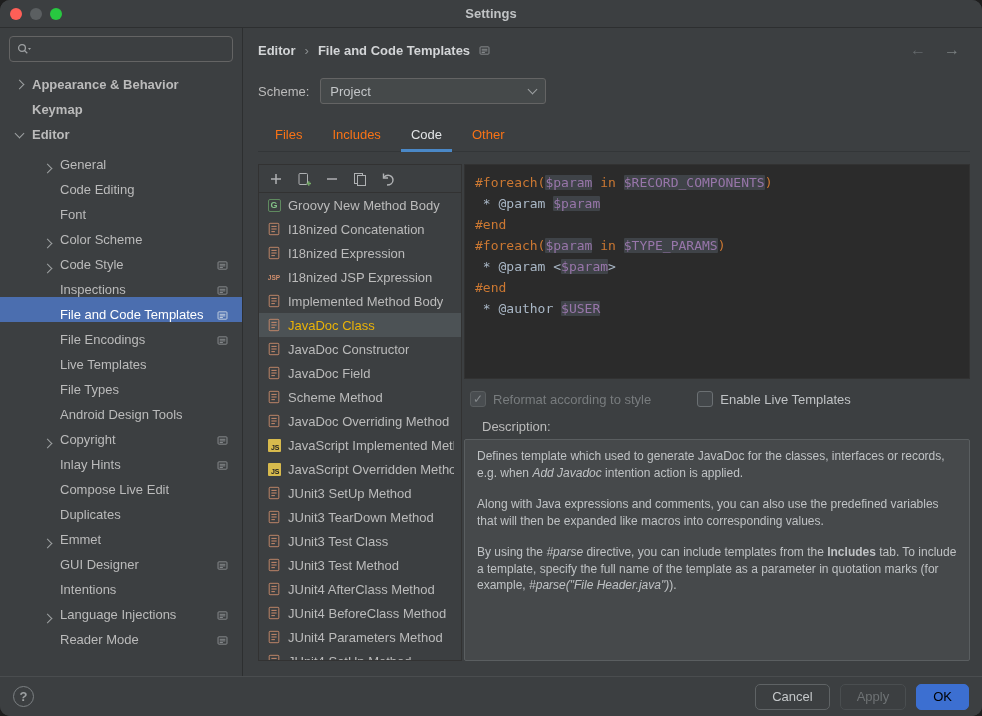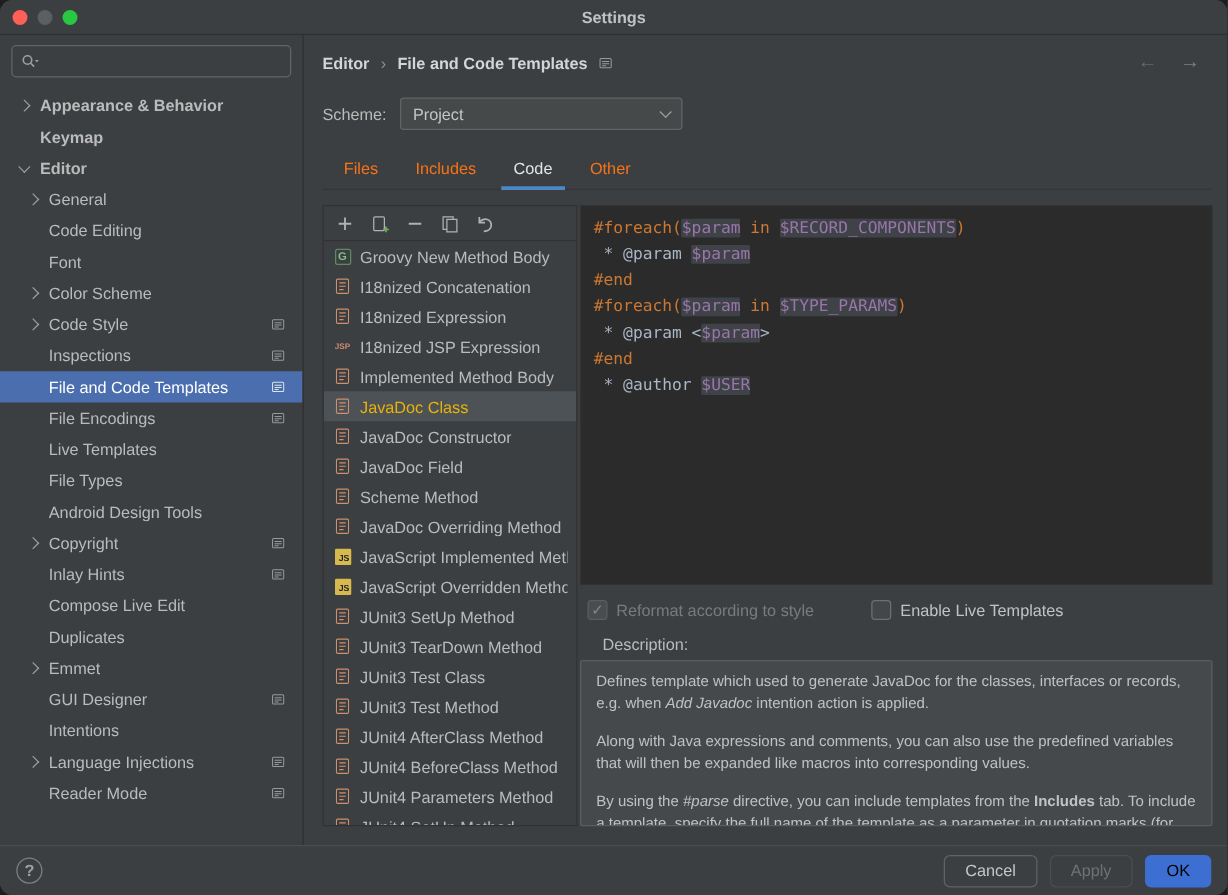--- a/index.html
+++ b/index.html
@@ -20,21 +20,21 @@
   .light.green { background: #28c840; }
   
   .body { display: flex; height: 648px; }
   
   .sidebar { width: 243px; flex: none; background: #3c3f41; border-right: 1px solid #2d2f30; display: flex; flex-direction: column; }
   .search-box { margin: 8px 9px 6px; height: 26px; border: 1px solid #646464; border-radius: 4px; display: flex; align-items: center; padding: 0 6px; gap: 3px; background: #3c3f41; }
   .search-box .icn svg { display: block; }
   .search-input { flex: 1; background: transparent; border: none; outline: none; color: #ddd; font: 13px "Liberation Sans", sans-serif; min-width: 0; }
   .tree { flex: 1; overflow: hidden; padding-top: 4px; }
   .tree-row { height: 25px; display: flex; align-items: center; padding-left: 14px; cursor: default; white-space: nowrap; }
-  .tree-row.lvl1 { padding-left: 21px; }
+  .tree-row.lvl1 { padding-left: 42px; align-items: flex-end; }
   .tree-row.selected { background: #4b6eaf; color: #ffffff; }
   .chev-slot { width: 18px; flex: none; display: flex; align-items: center; }
   .chev { width: 7px; height: 7px; border-right: 1.5px solid #9da0a2; border-bottom: 1.5px solid #9da0a2; display: inline-block; }
   .chev.right { transform: rotate(-45deg); margin-left: 2px; }
   .chev.down { transform: rotate(45deg); margin-top: -3px; margin-left: 2px; }
   .tree-label { overflow: hidden; text-overflow: clip; }
   .tree-label.bold { font-weight: bold; }
   .proj-icon { margin-left: auto; margin-right: 13px; color: #969a9c; flex: none; }
   .proj-icon svg { display: block; }
   .selected .proj-icon { color: #dde4ea; }
@@ -65,21 +65,21 @@
   .tpl-row { height: 24px; display: flex; align-items: center; gap: 6px; padding: 0 7px; white-space: nowrap; overflow: hidden; cursor: default; }
   .tpl-row.selected { background: #4c5255; color: #eab308; }
   .tpl-icon { width: 16px; height: 16px; flex: none; display: flex; align-items: center; justify-content: center; color: #cf8e6d; }
   .tpl-icon svg { display: block; }
   .js-badge { width: 13px; height: 13px; background: #d7ba4d; color: #222; font-size: 7px; font-weight: bold; display: flex; align-items: flex-end; justify-content: flex-end; padding: 1px; border-radius: 1px; }
   .jsp-badge { font-size: 6.5px; font-weight: bold; color: #cf8e6d; letter-spacing: 0; }
   .groovy-badge { width: 13px; height: 13px; border: 1px solid #5f8a5f; border-radius: 2px; color: #84c288; font-size: 9px; font-weight: bold; display: flex; align-items: center; justify-content: center; }
   .tpl-label { overflow: hidden; }
   
   .editor-col { flex: 1; display: flex; flex-direction: column; margin-left: 2px; min-width: 0; min-height: 0; }
-  .code-editor { height: 304px; flex: none; background: #2b2b2b; border: 1px solid #323232; padding: 7px 10px; font-family: "DejaVu Sans Mono", monospace; font-size: 13px; line-height: 21px; white-space: pre; overflow: hidden; color: #a9b7c6; }
+  .code-editor { height: 215px; flex: none; background: #2b2b2b; border: 1px solid #323232; padding: 7px 10px; font-family: "DejaVu Sans Mono", monospace; font-size: 13px; line-height: 21px; white-space: pre; overflow: hidden; color: #a9b7c6; }
   .tok-kw { color: var(--kw, #cc7832); }
   .tok-var { color: var(--var, #9876aa); background: #3f4348; border-radius: 1px; }
   .tok-plain { color: #a9b7c6; }
   .options-row { flex: none; display: flex; align-items: center; margin: 9px 2px 0 6px; height: 22px; }
   .cb { display: flex; align-items: center; gap: 7px; margin-right: 46px; }
   .cb-box { width: 16px; height: 16px; border-radius: 3px; border: 1px solid #6b7073; background: #43474a; display: flex; align-items: center; justify-content: center; font-size: 12px; color: transparent; flex: none; }
   .cb.disabled .cb-box { background: #494d50; border-color: #5a5e60; color: #85898c; }
   .cb.disabled .cb-label { color: #787c7e; }
   .cb-label { color: #c0c3c5; }
   .desc-label { flex: none; margin: 9px 0 5px 18px; color: #bbbbbb; }

